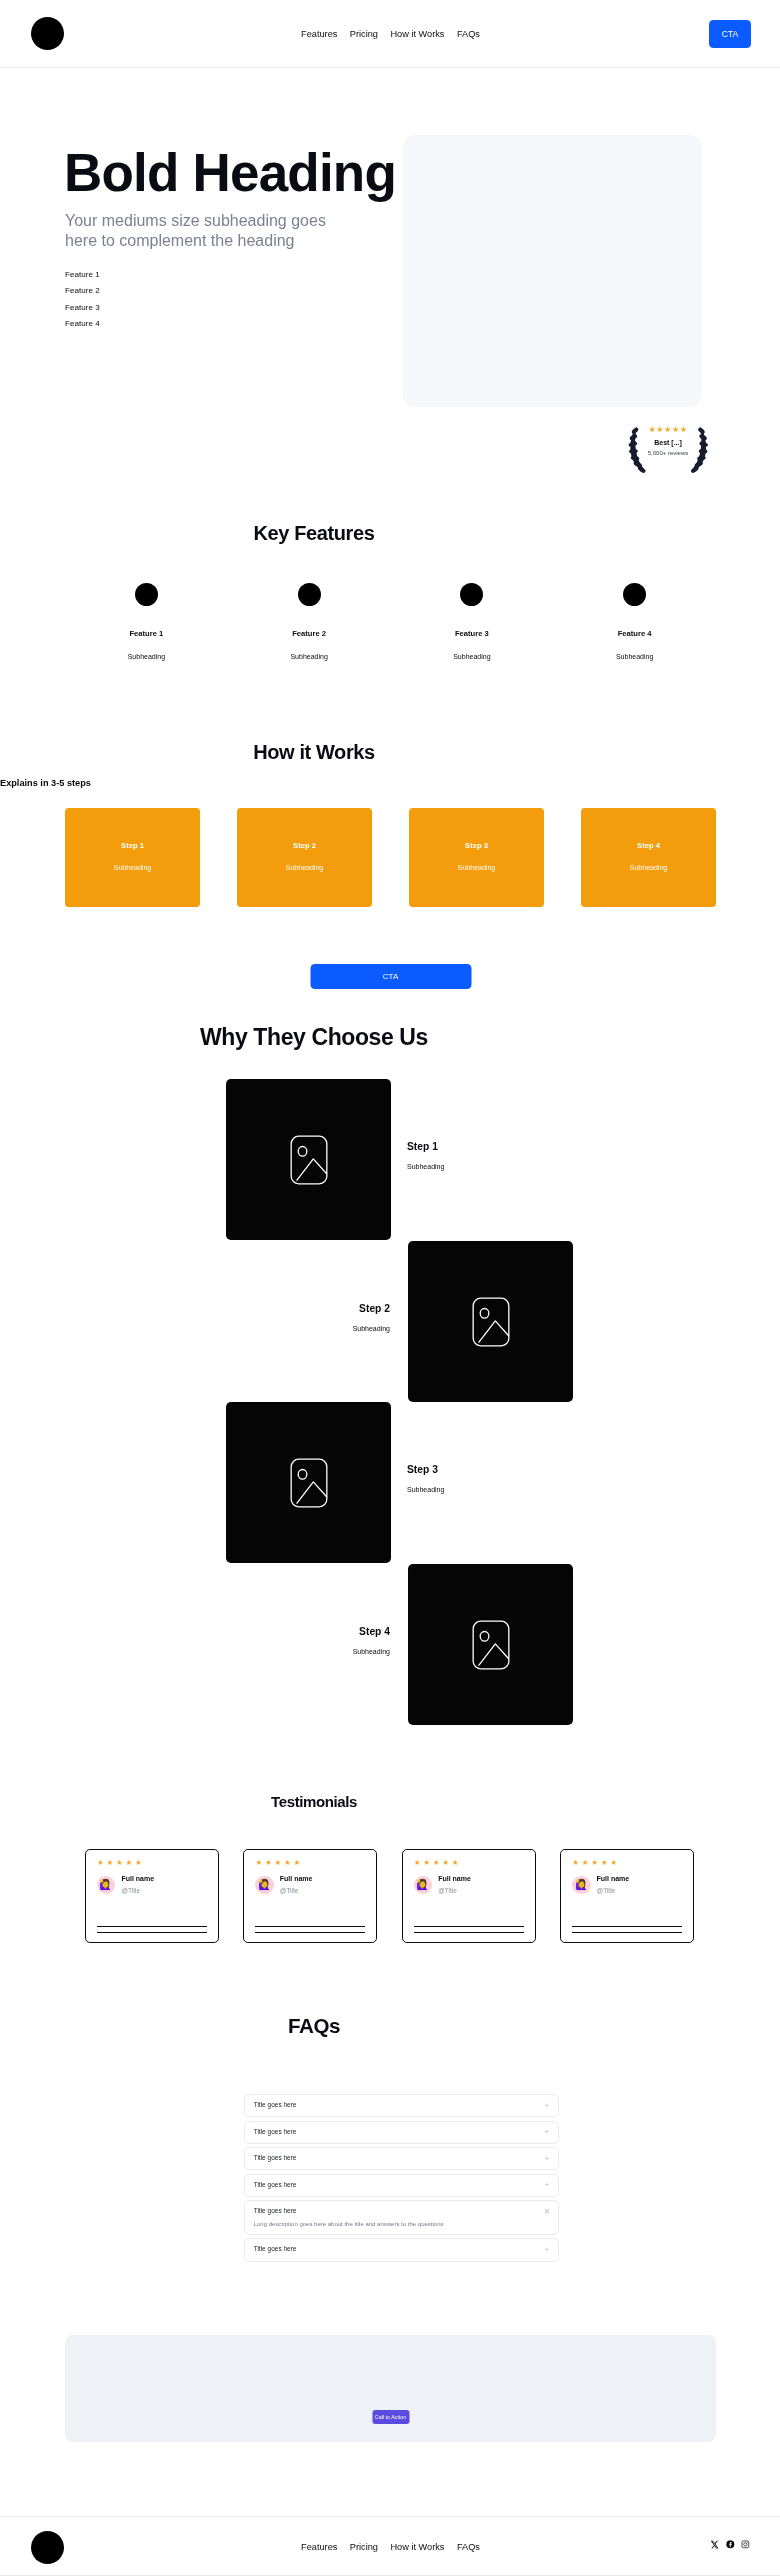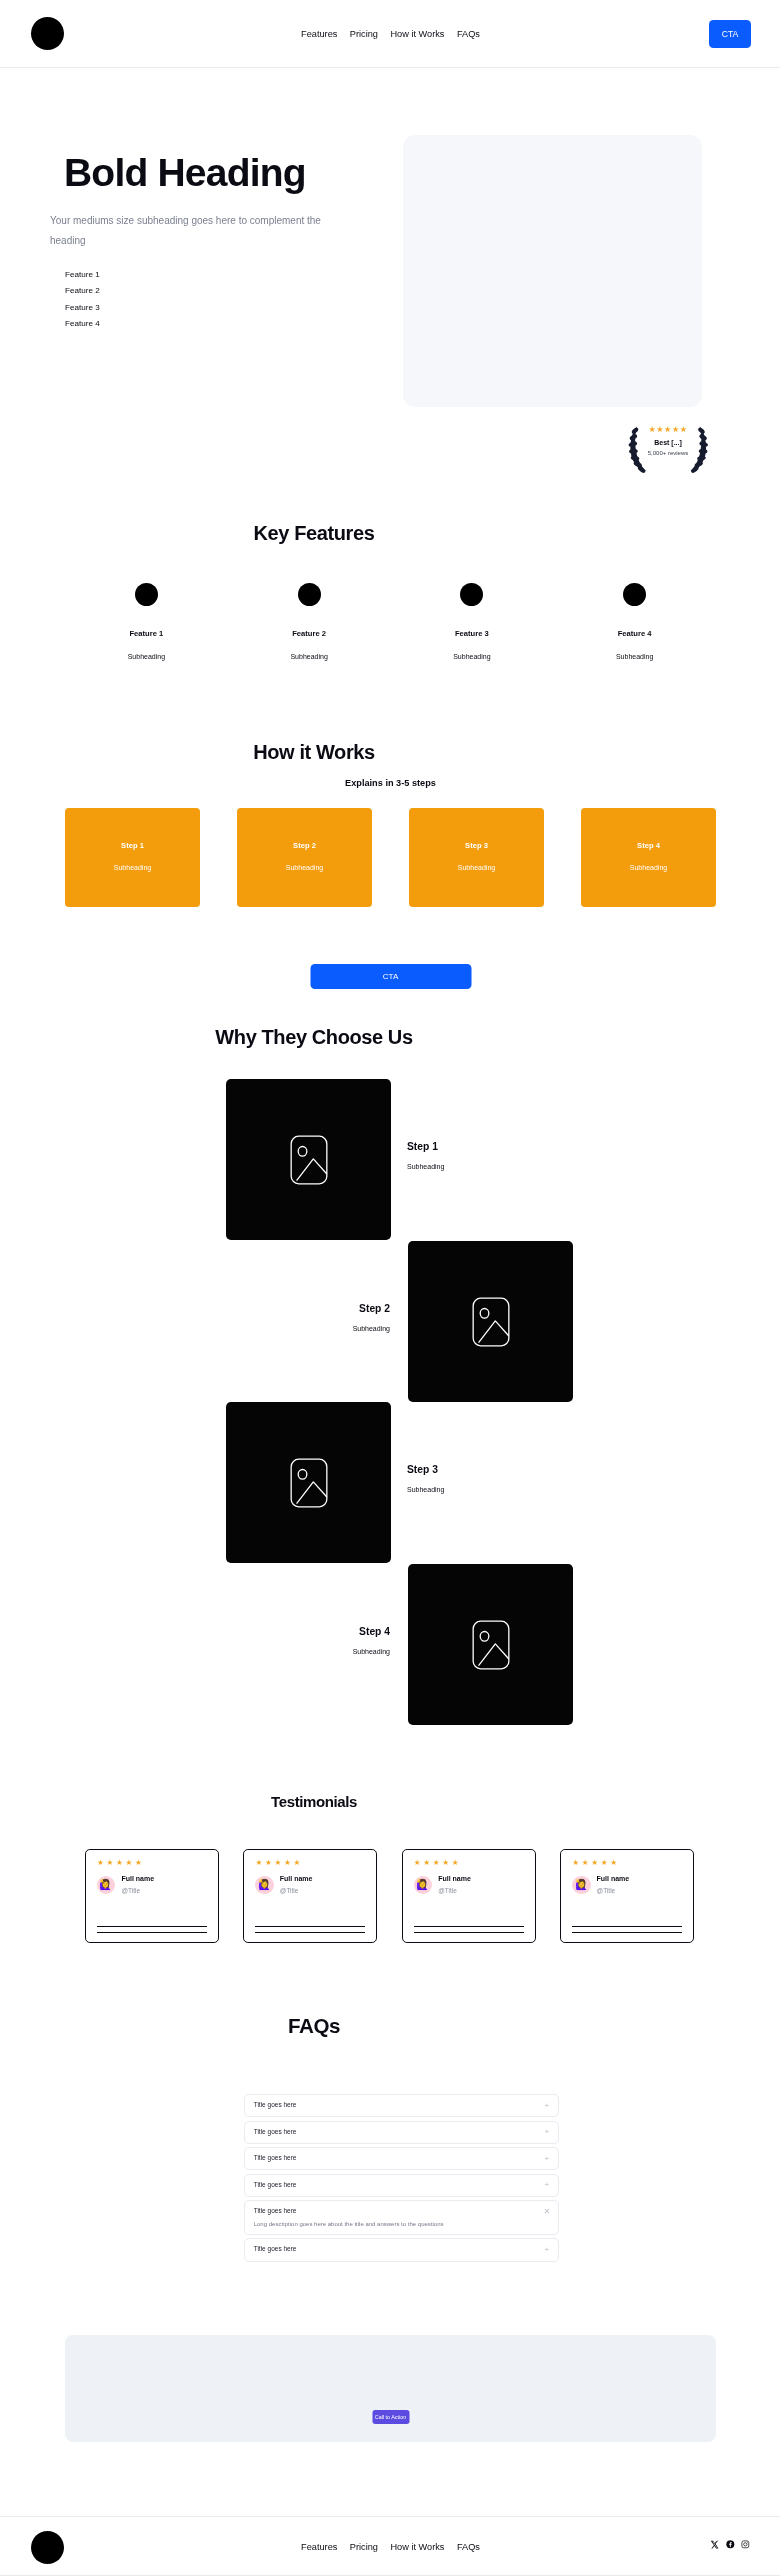--- a/index.html
+++ b/index.html
@@ -37,26 +37,26 @@
     background: #0b5cff; color: #fff; border: none;
     font-family: "Liberation Sans", sans-serif;
     font-size: 8.7px; line-height: 28px; text-align: center;
     cursor: pointer; padding: 0;
   }
 
   
   .hero { position: absolute; top: 68px; left: 0; width: 781px; height: 380px; }
   .hero-title {
     position: absolute; left: 64px; top: 84px;
-    font-size: 39px; font-weight: 700; letter-spacing: -0.8px;
+    font-size: 53px; font-weight: 700; letter-spacing: -0.8px;
     color: #0b0b14; line-height: 42px; white-space: nowrap;
   }
   .hero-sub {
-    position: absolute; left: 50px; top: 143px; width: 296px;
-    font-size: 10px; line-height: 19.5px; color: #7b8190;
+    position: absolute; left: 65px; top: 143px; width: 296px;
+    font-size: 16px; line-height: 19.5px; color: #7b8190;
   }
   .hero-features {
     position: absolute; left: 65px; top: 203px;
     display: flex; flex-direction: column; gap: 7.6px;
   }
   .hero-features li { list-style: none; font-size: 8.1px; line-height: 8.7px; color: #0b0b14; }
   .hero-media {
     position: absolute; left: 403px; top: 67px;
     width: 299px; height: 272px; border-radius: 12px;
     background: #f5f7fa;
@@ -86,21 +86,21 @@
     text-align: center; font-size: 6px; color: #3c4150; line-height: 7.6px;
   }
 
   
   .sec-title {
     position: absolute; left: 0; width: 628px; text-align: center;
     font-size: 20px; font-weight: 700; letter-spacing: -0.4px; color: #0b0b14;
     line-height: 24px;
   }
   .sec-sub {
-    position: absolute; left: 0; width: 781px; text-align: center;
+    position: absolute; left: 0; width: 781px; text-align: left;
     font-size: 9.2px; font-weight: 700; color: #0b0b14; line-height: 12px;
   }
 
   
   .kf-title { top: 521px; }
   .kf-grid {
     position: absolute; top: 583px; left: 65px; width: 651px;
     display: grid; grid-template-columns: repeat(4, 1fr);
   }
   .kf-item { display: flex; flex-direction: column; align-items: center; }
@@ -123,21 +123,21 @@
   .hiw-step { font-size: 7.6px; font-weight: 700; line-height: 8.7px; }
   .hiw-sh { margin-top: 13.6px; font-size: 7px; line-height: 8.7px; }
   .hiw-cta {
     position: absolute; top: 964px; left: 50%; transform: translateX(-50%);
     width: 161px; height: 25px; border-radius: 4.3px; background: #0b5cff;
     color: #fff; border: none; font-family: "Liberation Sans", sans-serif;
     font-size: 8.1px; cursor: pointer; padding: 0;
   }
 
   
-  .why-title { top: 1025px; font-size: 20px; }
+  .why-title { top: 1025px; font-size: 23px; }
   .why-wrap { position: absolute; top: 1079px; left: 0; width: 781px; height: 629px; }
   .why-row { position: absolute; width: 781px; height: 161px; }
   .why-img {
     position: absolute; width: 165px; height: 161px; border-radius: 4.9px;
     background: #050505; display: flex; align-items: center; justify-content: center;
   }
   .why-img svg { width: 40px; height: 52px; }
   .why-text { position: absolute; width: 163px; }
   .why-text .st { font-size: 10.3px; font-weight: 700; color: #0b0b14; line-height: 13px; }
   .why-text .sh { margin-top: 9.8px; font-size: 7px; color: #0b0b14; line-height: 8.7px; }

